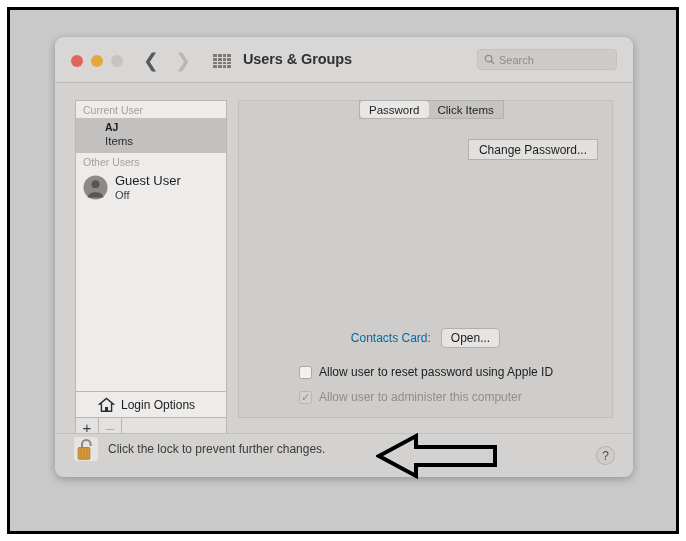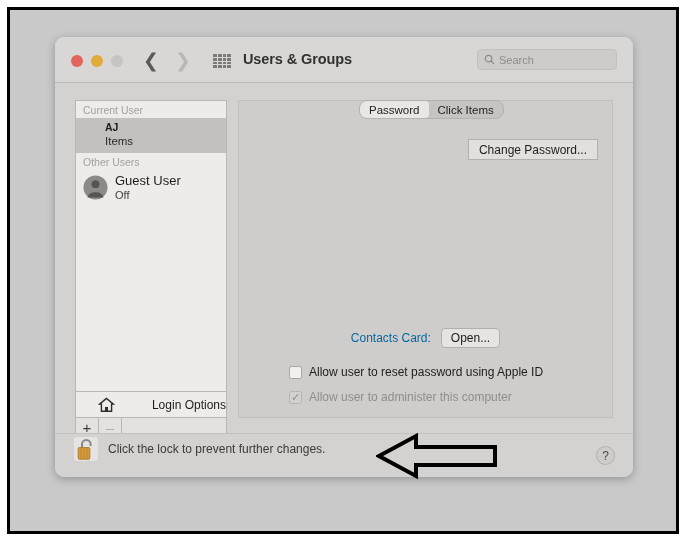--- a/index.html
+++ b/index.html
@@ -109,21 +109,21 @@
 
   .sidebar-foot {
     position: absolute; left: 20px; top: 309px;
     width: 152px;
   }
   .login-opts {
     height: 26px;
     background: #eeecea;
     border: 1px solid #b9b7b5;
     border-top: none;
-    display: flex; align-items: center; padding-left: 22px; justify-content: space-between;
+    display: flex; align-items: center; padding-left: 22px;
   }
   .house { width: 17px; height: 16px; flex: none; margin-right: 6px; }
   .login-opts span { font-size: 12px; color: #1d1d1d; }
 
   .pm-bar {
     height: 20px;
     background: #e4e2e0;
     border: 1px solid #b9b7b5;
     border-top: none;
     display: flex; align-items: stretch;
@@ -144,21 +144,21 @@
     background: #cfcdcb;
     border: 1px solid #c2c0be;
   }
 
   .segmented {
     position: absolute; left: 120px; top: -1px;
     height: 19px;
     display: flex;
     background: #c6c4c2;
     border: 1px solid #b4b2b0;
-    border-radius: 8px;
+    border-radius: 0;
     overflow: hidden;
   }
   .seg {
     padding: 0 9px;
     display: flex; align-items: center;
     font-size: 11.5px; color: #232323;
   }
   .seg.active { background: #e9e7e5; border-radius: 4px; }
 
   .chg-pw {
@@ -179,21 +179,21 @@
   .open-btn {
     height: 20px; padding: 0 9px;
     background: #e6e4e2;
     border: 1px solid #b2b0ae;
     border-radius: 4px;
     display: flex; align-items: center;
     font-size: 12px; color: #1d1d1d;
   }
 
   .cbrow {
-    position: absolute; left: 50px;
+    position: absolute; left: 60px;
     display: flex; align-items: center;
   }
   .cbrow.r1 { top: 264px; }
   .cbrow.r2 { top: 289px; }
   .cb {
     width: 13px; height: 13px; flex: none; margin-right: 7px;
     border-radius: 2.5px;
     display: flex; align-items: center; justify-content: center;
     font-size: 11px; line-height: 1;
   }

